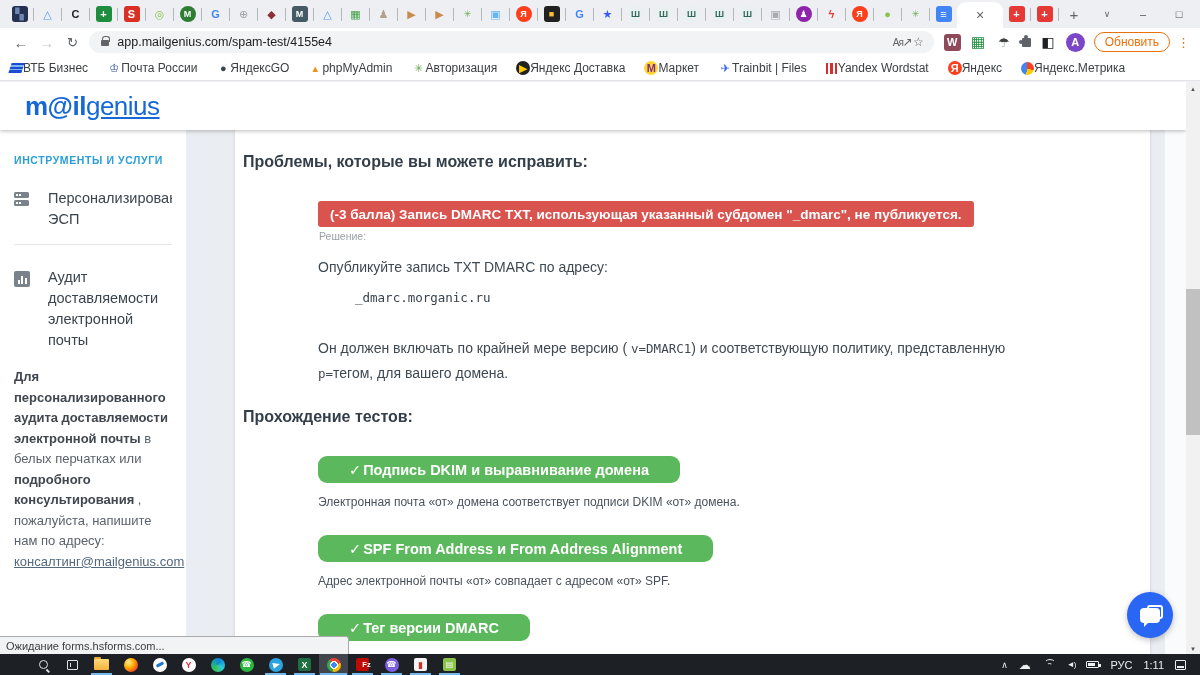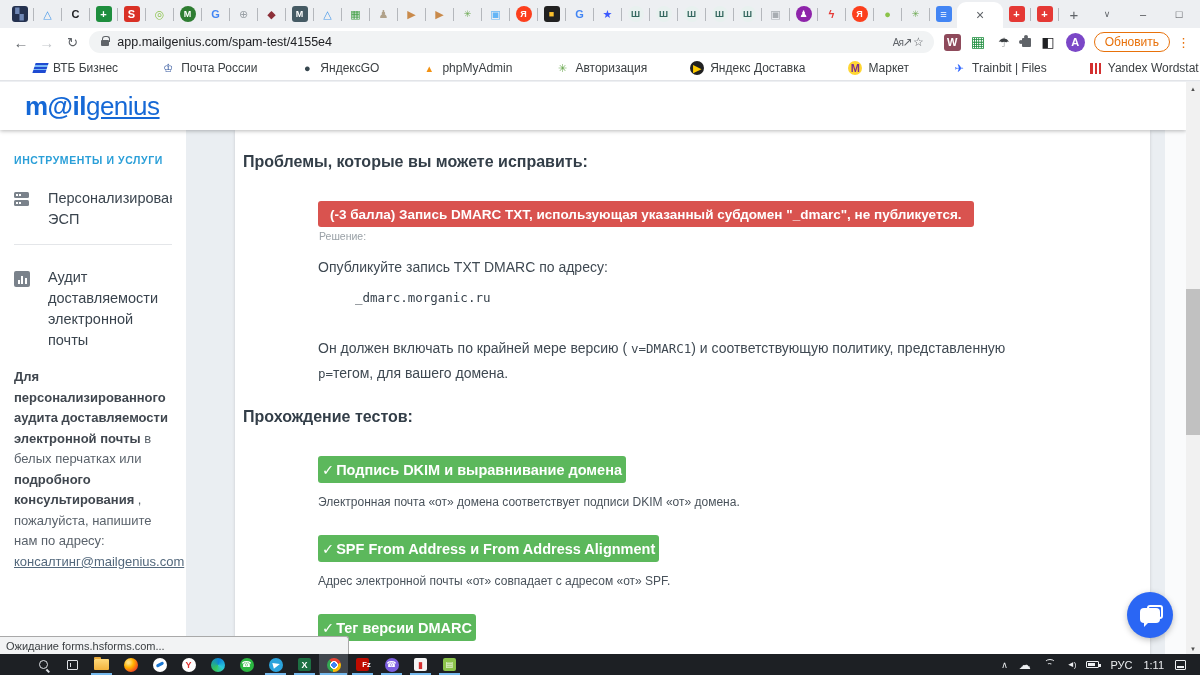--- a/index.html
+++ b/index.html
@@ -40,21 +40,21 @@
   .puzzle { width:9px; height:9px; background:#5f6368; position:relative; border-radius:1px; }
   .puzzle::before { content:""; position:absolute; top:-3px; left:2.5px; width:4px; height:4px; border-radius:50%; background:#5f6368; }
   .puzzle::after { content:""; position:absolute; left:-3px; top:2.5px; width:4px; height:4px; border-radius:50%; background:#5f6368; }
   .ext.half { font-size:14px; color:#202124; }
   .avatar { width:19px; height:19px; border-radius:50%; background:#7b47c7; color:#fff; font-size:11px; font-weight:bold; display:flex; align-items:center; justify-content:center; }
   .updbtn { margin-left:9px; height:20px; padding:0 10px; border:1.5px solid #e8710a; border-radius:11px; color:#e8710a; font-size:12px; display:flex; align-items:center; }
   .dots { color:#e8710a; font-size:13px; margin:0 2px 0 7px; }
 
   
   .bookmarks { position:absolute; left:0; top:56px; width:1200px; height:25px; background:#fff; border-bottom:1px solid #e2e4e8; display:flex; align-items:center; padding:0 10px; }
-  .bm { display:flex; align-items:center; gap:6px; margin-right:19px;margin-left:24px; }
+  .bm { display:flex; align-items:center; margin-right:19px; }
   .bm-label { font-size:12px; color:#3c4043; white-space:nowrap; }
   .bmg { width:14px; height:14px; display:flex; align-items:center; justify-content:center; font-size:11px; border-radius:3px; flex:none; }
   .pie { width:13px; height:13px; border-radius:50%; background:conic-gradient(#fc3f1d 0 30%, #ffcc00 30% 55%, #4285f4 55% 100%); }
   .bars { width:12px; height:11px; background:repeating-linear-gradient(90deg,#d32f2f 0 2.5px,transparent 2.5px 4.5px); }
   .vtb { width:13px; height:10px; transform:skewX(-18deg); background:repeating-linear-gradient(180deg,#1e4bd2 0 2.5px,#7ab8f5 2.5px 3.6px); }
 
   
   .page { position:absolute; left:0; top:82px; width:1186px; height:573px; background:#eaeef2; overflow:hidden; }
   .app-header { position:absolute; left:0; top:0; width:1186px; height:48px; background:#fff; box-shadow:0 1px 4px rgba(0,0,0,.28); z-index:6; }
   .logo { position:absolute; left:25px; top:9px; font-size:26px; color:#1568d6; letter-spacing:-0.5px; }
@@ -84,21 +84,21 @@
   .h1 { position:absolute; left:8px; font-size:16px; font-weight:bold; color:#333e48; }
   .h1.problems { top:23px; }
   .h1.tests { top:278px; }
   .badge-red { position:absolute; left:83px; top:71px; background:#d9534f; color:#fff; font-size:13.5px; font-weight:bold; padding:6px 12px 5px; border-radius:3px; white-space:nowrap; }
   .sol-label { position:absolute; left:84px; top:100px; font-size:10.5px; color:#9aa1a7; }
   .sol-instr { position:absolute; left:83px; top:129px; font-size:14px; color:#3f4952; }
   .code { position:absolute; left:120px; top:160px; font-family:"DejaVu Sans Mono","Liberation Mono",monospace; font-size:12.5px; color:#37424c; }
   .note { position:absolute; left:83px; top:206px; width:740px; font-size:14px; line-height:24px; color:#3f4952; }
   .note code { font-family:"DejaVu Sans Mono","Liberation Mono",monospace; font-size:12.5px; }
   .tests-list { position:absolute; left:83px; top:326px; }
-  .badge-green { display:table; background:#5cb85c; color:#fff; font-size:14.5px; font-weight:bold; padding:6px 4px 5px; border-radius:3px; white-space:nowrap; }
+  .badge-green { display:table; background:#5cb85c; color:#fff; font-size:14.5px; font-weight:bold; padding:6px 31px 5px; border-radius:9px; white-space:nowrap; }
   .badge-green .check { font-weight:normal; margin-right:2px; }
   .test-caption { font-size:12px; color:#49525b; margin:12px 0 26px; }
   .test-block:last-child .test-caption { display:none; }
 
   .chat { position:absolute; left:941px; top:462px; width:46px; height:46px; border-radius:50%; background:#2a66f4; box-shadow:0 2px 6px rgba(0,0,0,.25); z-index:8; display:flex; align-items:center; justify-content:center; }
   .chat .bub { width:20px; height:15px; background:#fff; border-radius:4px; position:relative; }
   .chat .bub::before { content:""; position:absolute; right:-3px; top:-3px; width:12px; height:10px; border:2px solid #fff; border-radius:3px; }
   .chat .bub::after { content:""; position:absolute; left:4px; bottom:-4px; border:4px solid transparent; border-top-color:#fff; border-left-color:#fff; }
 
   .tooltip { position:absolute; left:0; bottom:0; width:349px; height:19px; background:#f2f3f4; border-top:1px solid #a9a9a9; border-right:1px solid #a9a9a9; border-radius:0 3px 0 0; font-size:11px; color:#3c4043; line-height:18px; padding-left:6px; z-index:9; }

